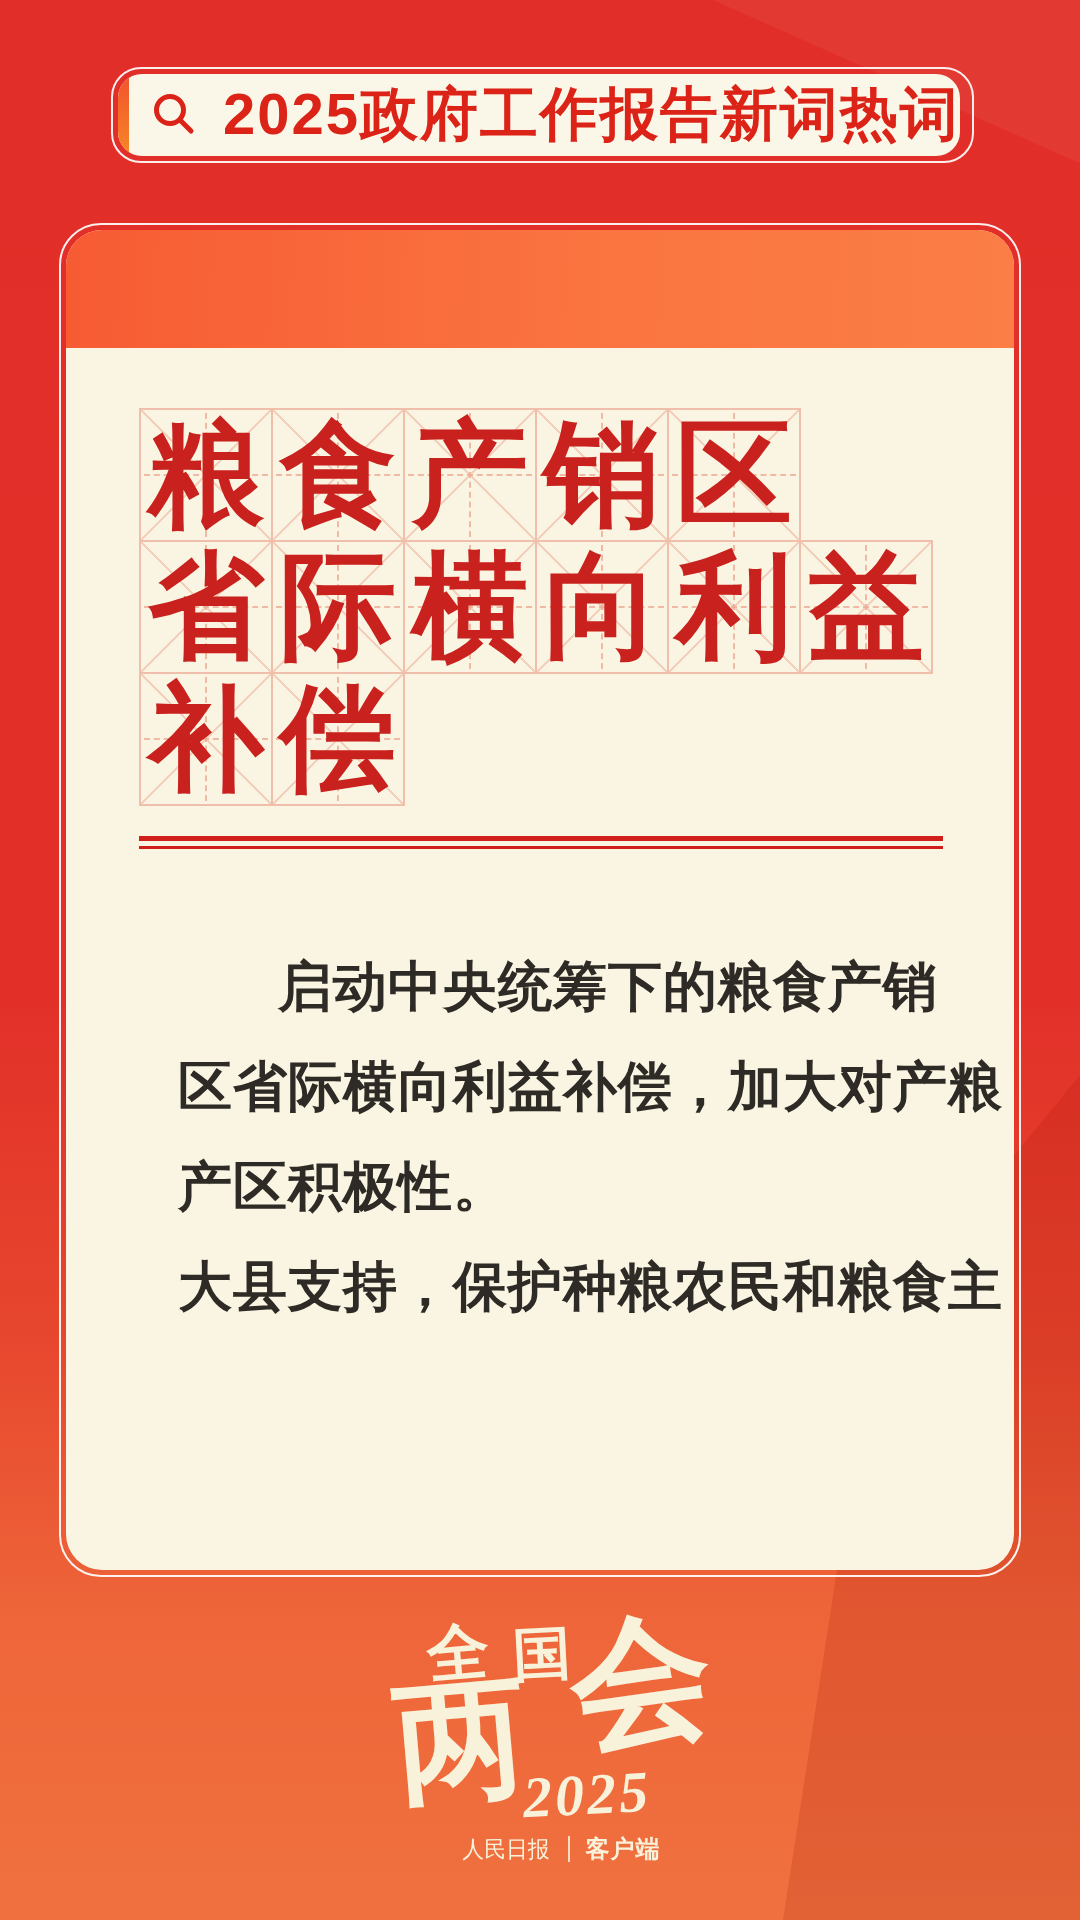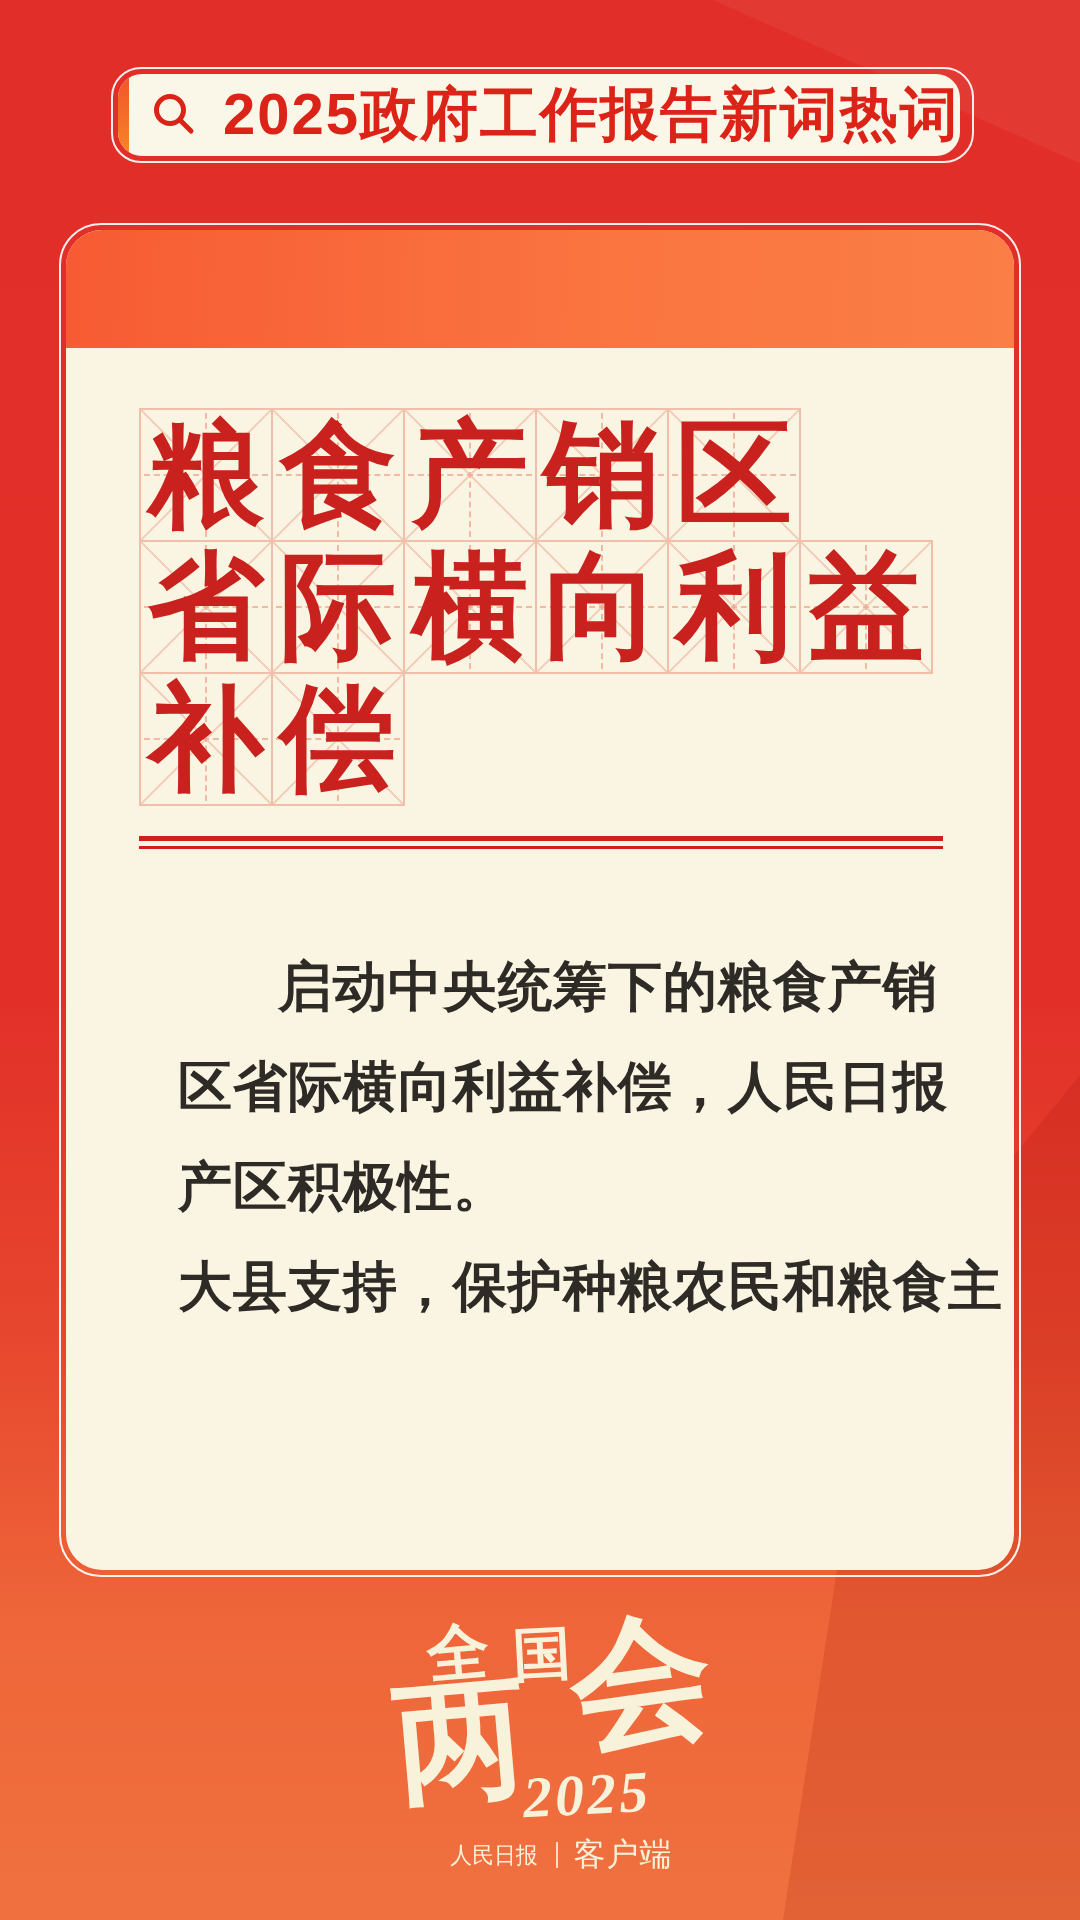--- a/index.html
+++ b/index.html
@@ -94,21 +94,21 @@
   .lg-quan{ left:32px; top:4px;  font-size:62px;  transform:rotate(-5deg); }
   .lg-guo { left:118px; top:8px; font-size:58px;  transform:rotate(-3deg); }
   .lg-hui { left:176px; top:-6px; font-size:140px; transform:rotate(-8deg); }
   .lg-liang{ left:0; top:58px;   font-size:132px; transform:rotate(-5deg); }
   .lg-year{ left:128px; top:148px; font-size:58px; font-weight:800; font-style:italic;
             letter-spacing:3px; transform:rotate(-3deg); }
   .publisher{ display:flex; justify-content:center; align-items:center; gap:16px; }
   .pub-name{ font-family:"Liberation Serif","DejaVu Serif",serif; font-size:23px;
              transform:scaleX(.95); white-space:nowrap; }
   .pub-div{ width:2px; height:26px; background:currentColor; opacity:.85; }
-  .pub-client{ font-size:32px; font-weight:400; letter-spacing:1px; white-space:nowrap; }
+  .pub-client{ font-size:24px; font-weight:700; letter-spacing:1px; white-space:nowrap; }
 </style>
 </head>
 <body>
 
 <div class="stage">
 
   <div class="wedge-light"></div>
   <div class="wedge-shade"></div>
 
   <div class="badge-ring"></div>
@@ -173,21 +173,21 @@
       </div>
     </div>
 
     <div class="divider">
       <div class="divider-thick"></div>
       <div class="divider-thin"></div>
     </div>
 
     <div class="body-text">
       <div class="bline indent">启动中央统筹下的粮食产销</div>
-      <div class="bline">区省际横向利益补偿，人民日报</div>
+      <div class="bline">区省际横向利益补偿，加大对产粮</div>
       <div class="bline">产区积极性。</div>
       <div class="bline">大县支持，保护种粮农民和粮食主</div>
     </div>
   </div>
 
   <div class="footer">
     <div class="logo-canvas">
       <span class="lg lg-quan">全</span>
       <span class="lg lg-guo">国</span>
       <span class="lg lg-hui">会</span>

